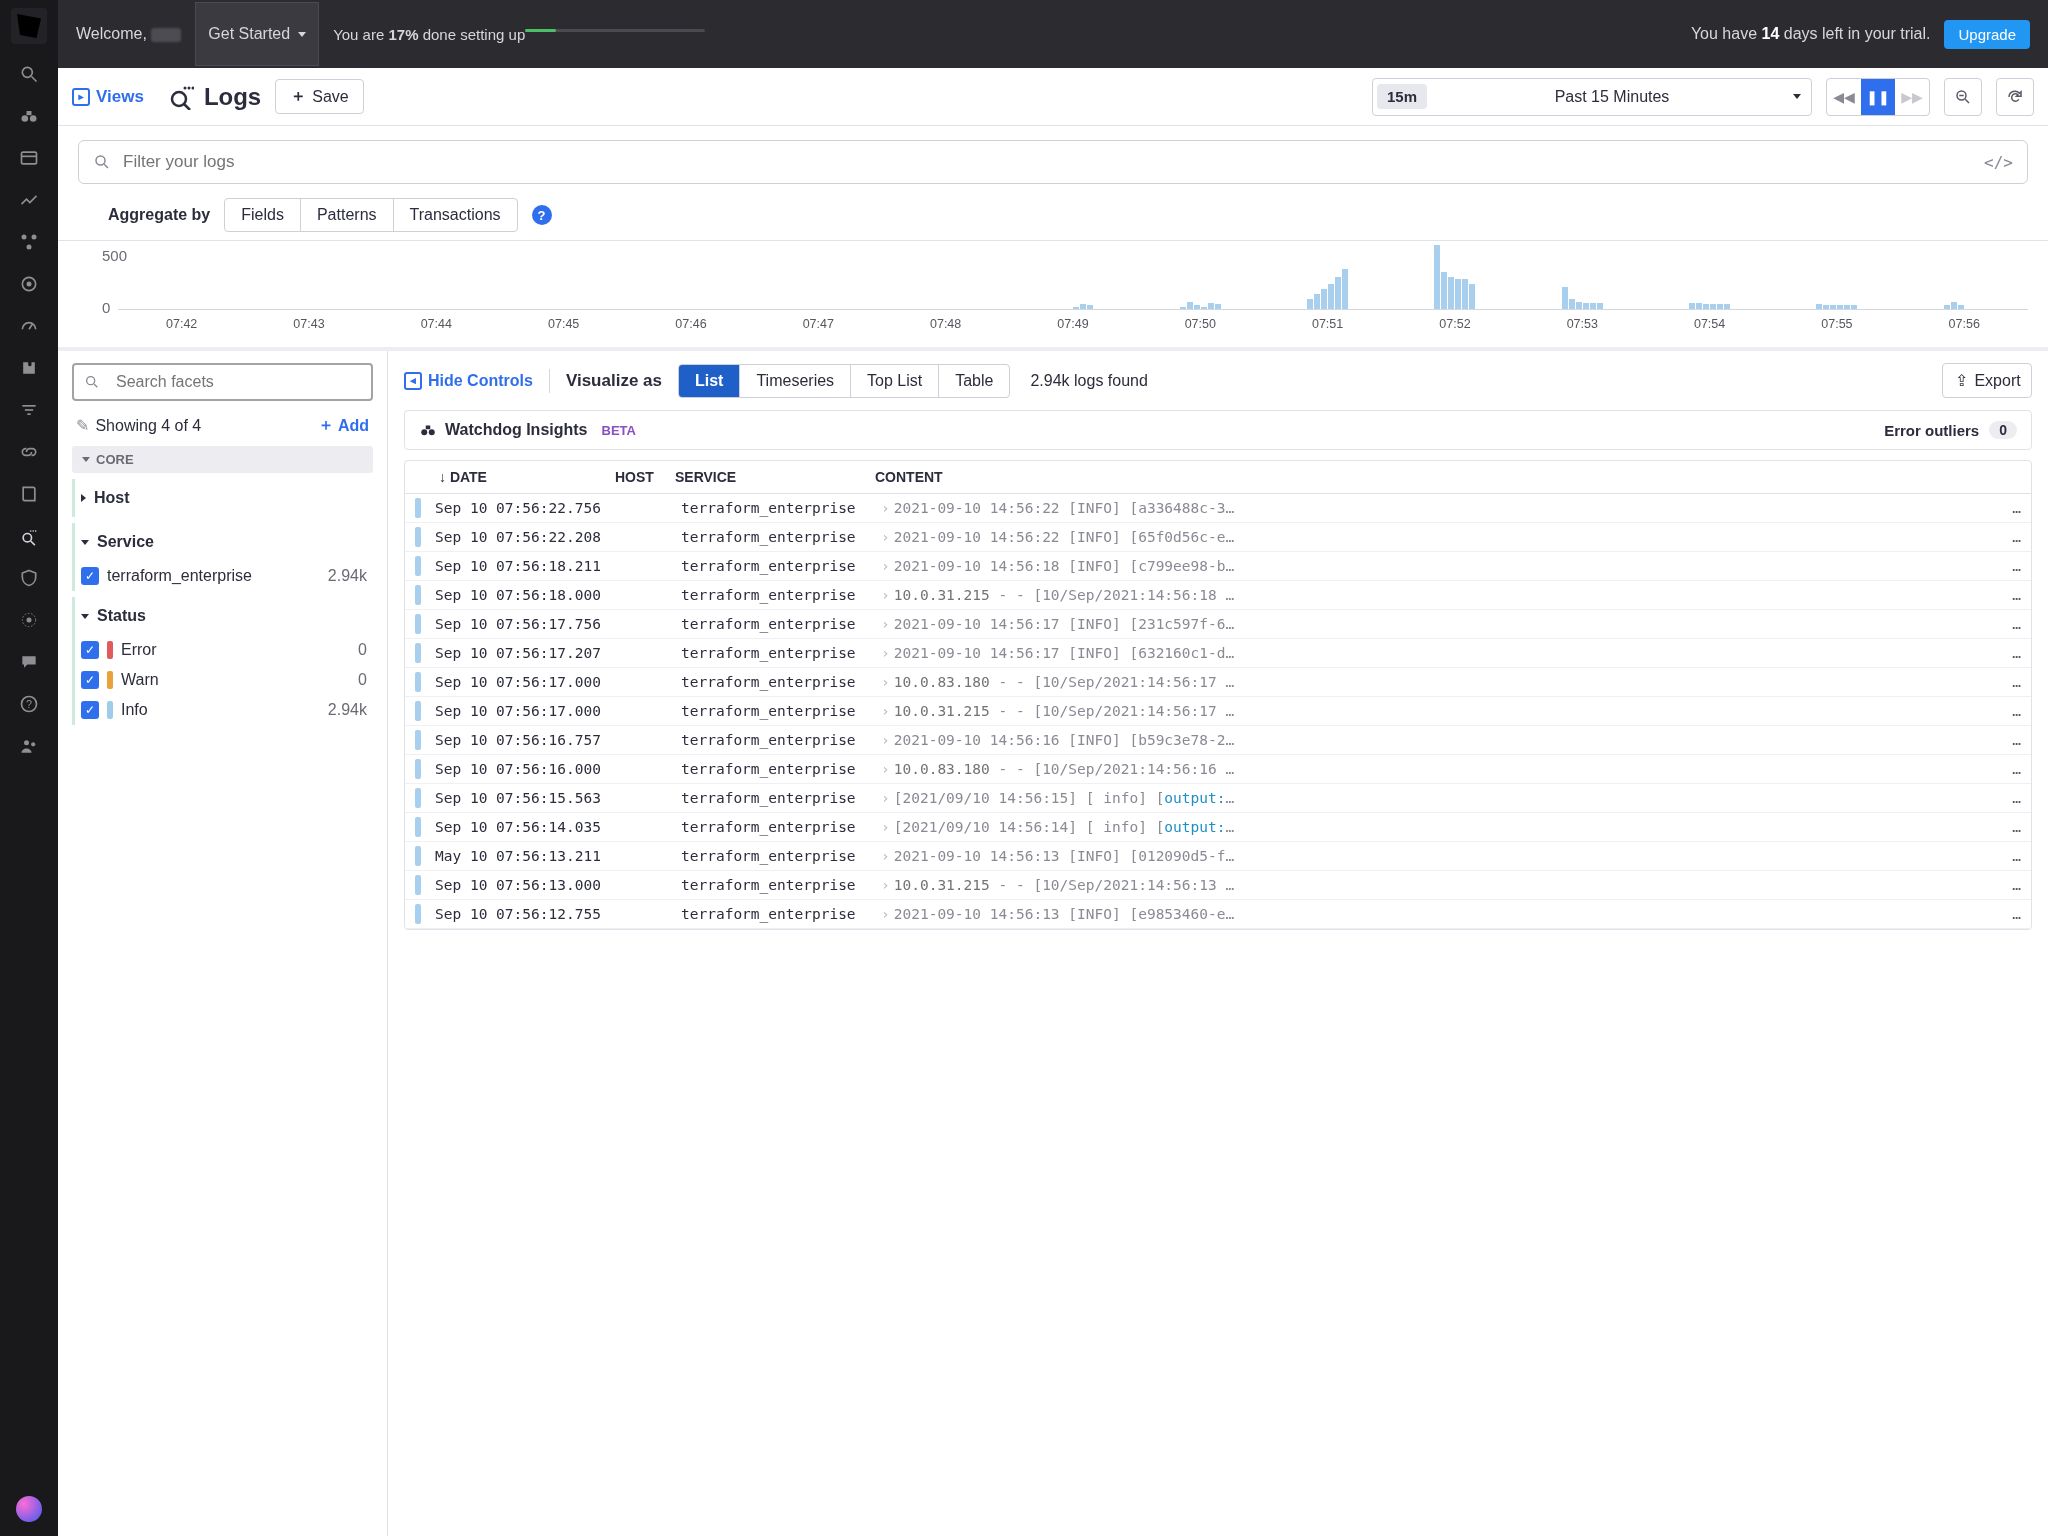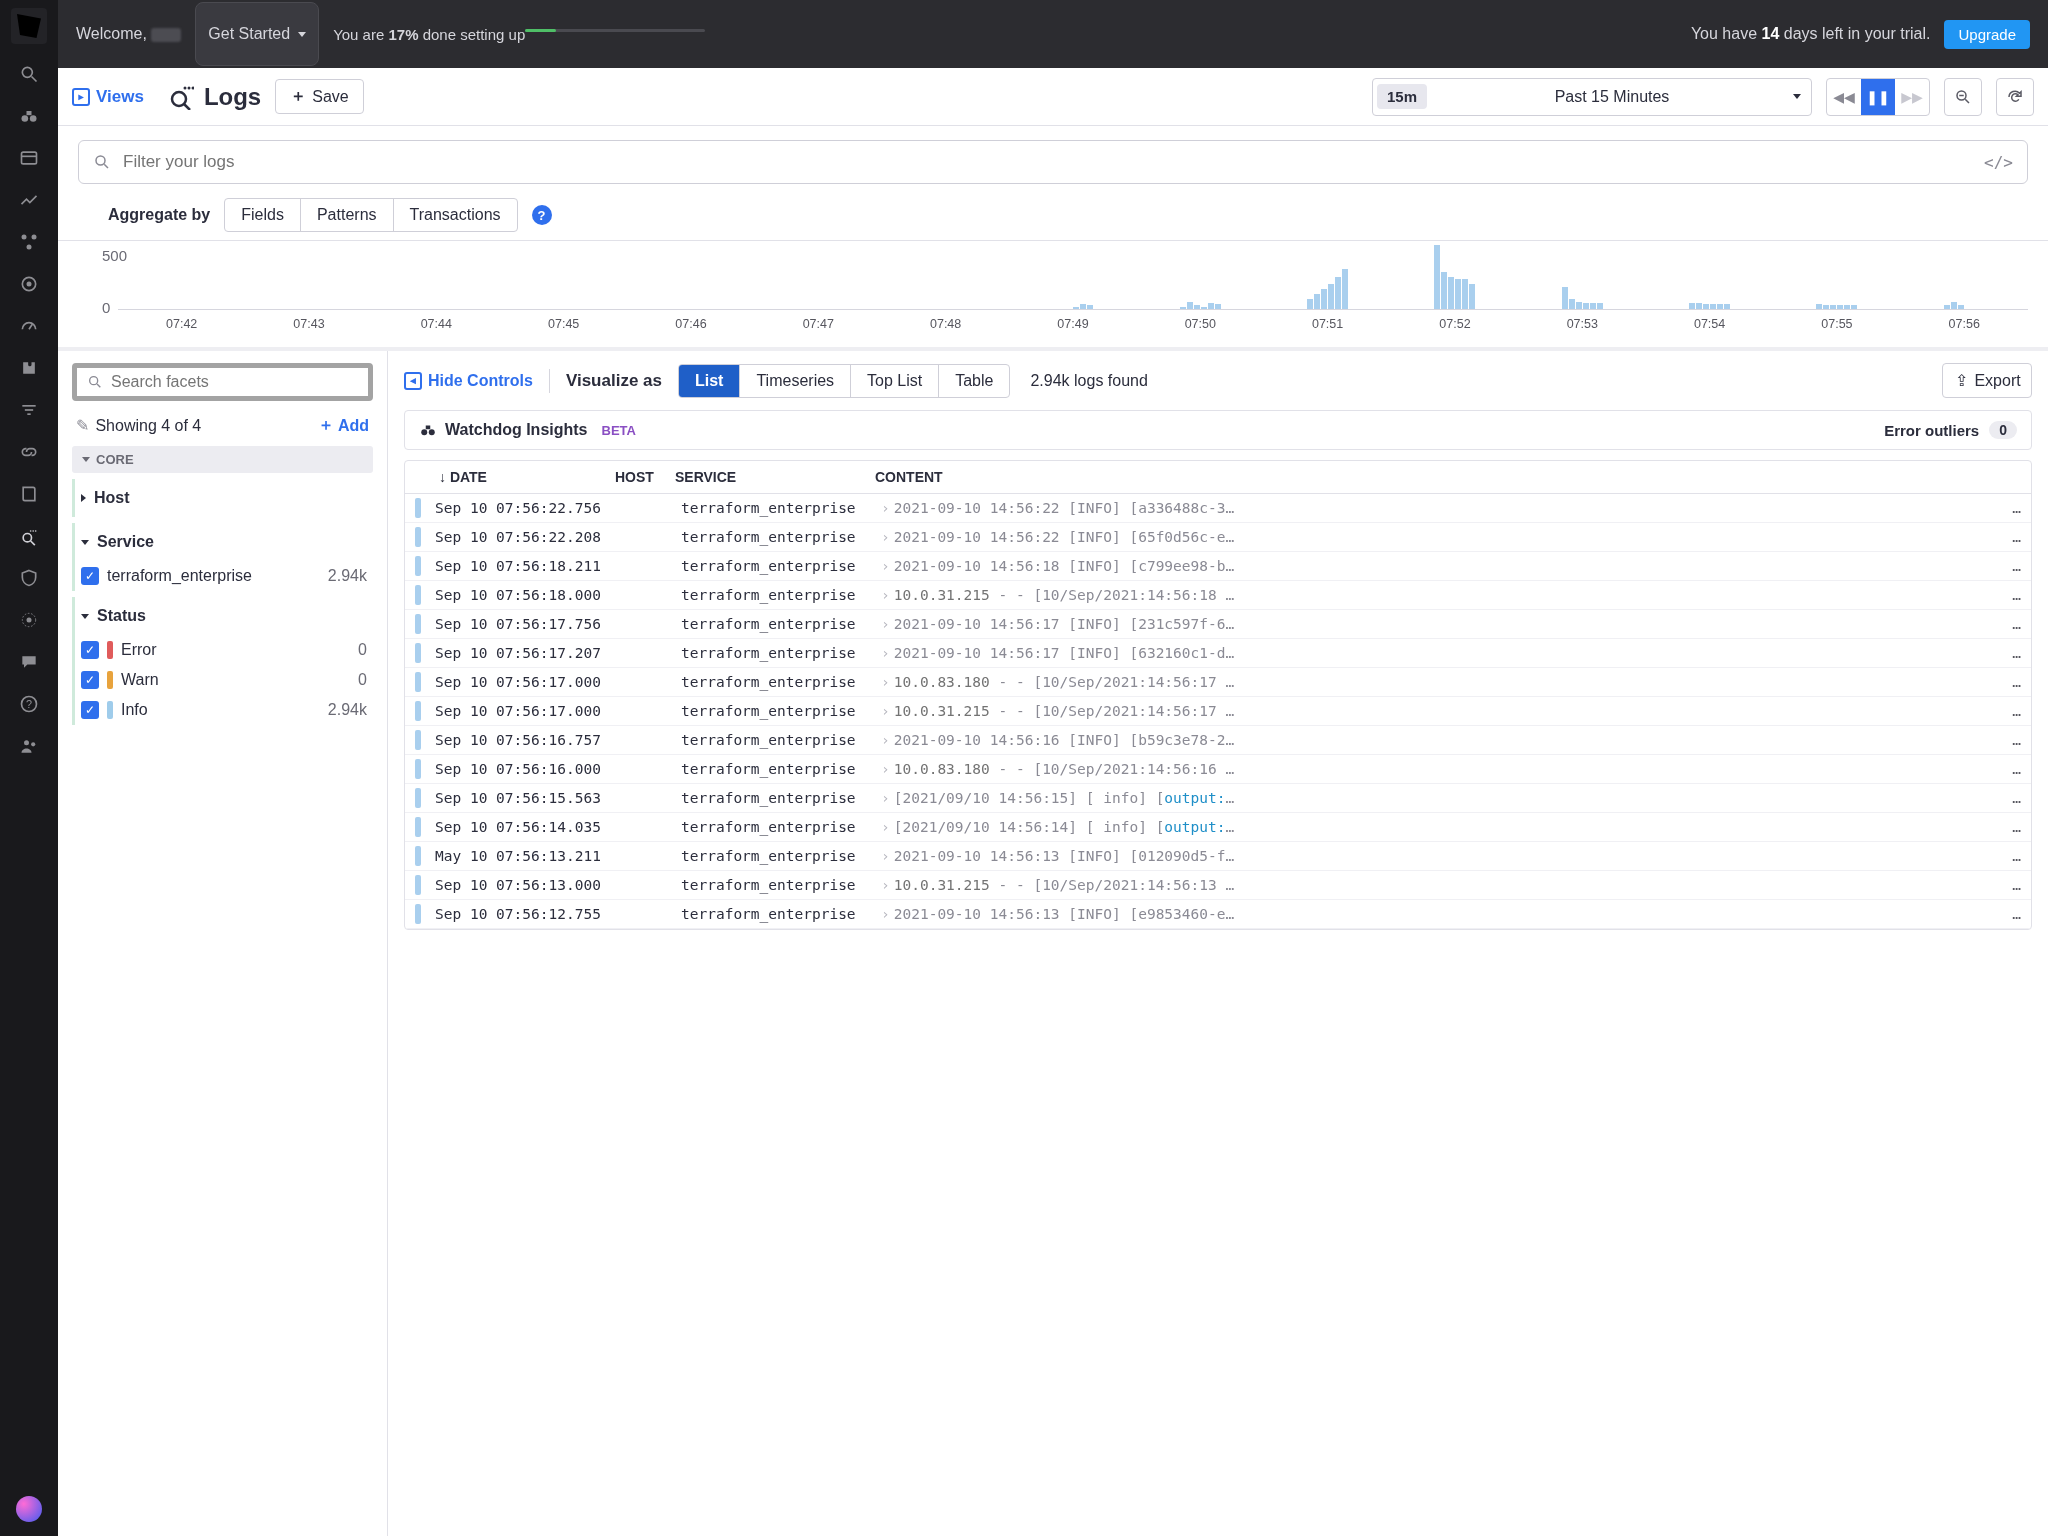--- a/index.html
+++ b/index.html
@@ -13,21 +13,21 @@
 .nav-rail .nav-icon svg { width: 20px; height: 20px; fill: currentColor; }
 .nav-rail .logo { width: 36px; height: 36px; background: #232327; border-radius: 4px; display:flex; align-items:center; justify-content:center; color:#bfbfc4; }
 .nav-rail .avatar { width: 26px; height: 26px; border-radius: 50%; background: radial-gradient(circle at 30% 30%, #ff6bd6, #3d5af1); margin-top:auto; margin-bottom:14px; }
 
 .main { flex: 1; display: flex; flex-direction: column; min-width: 0; }
 
 
 .topbar { background: #2c2c30; color: #d6d6dc; height: 68px; display: flex; align-items: center; padding: 0 18px; gap: 14px; font-size: 16px; }
 .topbar .welcome { color: #d6d6dc; }
 .topbar .blurred { display:inline-block; width:30px; height:14px; background:#4c4c52; border-radius:3px; vertical-align:middle; filter:blur(1px);}
-.topbar .get-started { background: #3a3a40; border:1px solid #4a4a50; padding: 22px 12px; border-radius: 8px; display:flex; align-items:center; gap:8px; cursor:pointer;}
+.topbar .get-started { background: #3a3a40; border:1px solid #4a4a50; padding: 22px 12px; border-radius: 0; display:flex; align-items:center; gap:8px; cursor:pointer;}
 .topbar .progress { display:flex; flex-direction:row; }
 .topbar .progress-text { font-size:15px; }
 .topbar .progress-bar { width:180px; height:3px; background:#4a4a50; margin-top:3px; border-radius:2px; position:relative;}
 .topbar .progress-bar::after { content:''; position:absolute; left:0; top:0; bottom:0; width:17%; background:#4fbf67; border-radius:2px; }
 .topbar .spacer { flex:1; }
 .topbar .trial b { color:#fff; }
 .topbar .upgrade { background:#2196f3; color:#fff; padding:6px 14px; border-radius:4px; cursor:pointer; font-size:15px; }
 
 
 .toolbar { height: 58px; border-bottom: 1px solid #e1e1e8; display:flex; align-items:center; padding:0 14px; gap:14px; }
@@ -66,21 +66,21 @@
 .chart .bars .bw { flex:1; display:flex; align-items:flex-end; justify-content:center; gap:1px; height:100%;}
 .chart .bars .b { width:6px; background:#a9cfee; }
 .chart .xticks { position:absolute; left:40px; right:0; bottom:6px; display:flex;}
 .chart .xticks span { flex:1; text-align:center; font-size:12.5px; color:#56565e;}
 
 
 .body { flex:1; display:flex; min-height:0;}
 
 
 .facets { width:330px; border-right:1px solid #e1e1e8; padding:12px 14px 0 14px; overflow:auto;}
-.facet-search { border:5px solid #a3a3a3; border-radius:4px; height:38px; display:flex; align-items:center; padding:0 10px; gap:8px;}
+.facet-search { border:2px solid #a3a3a3; border-radius:4px; height:38px; display:flex; align-items:center; padding:0 10px; gap:16px;}
 .facet-search input { border:none; outline:none; flex:1; font-size:16px;}
 .showing { display:flex; align-items:center; justify-content:space-between; margin:14px 4px 10px 4px; font-size:16px;}
 .showing .edit{color:#8a8a94; margin-right:6px;}
 .showing .add { color:#2f6fed; font-weight:600; cursor:pointer; display:flex; align-items:center; gap:4px;}
 .core-hdr { background:#ececf1; color:#6a6a74; font-size:13px; font-weight:600; padding:6px 10px; border-radius:3px; display:flex; align-items:center; gap:6px;}
 .facet-grp { border-left:3px solid #cfeadb; margin-top:6px;}
 .facet-title { display:flex; align-items:center; gap:8px; padding:10px 6px; font-weight:700; font-size:16px; cursor:pointer;}
 .facet-item { display:flex; align-items:center; padding:6px 6px 6px 6px; font-size:16px;}
 .facet-item .cb { width:18px;height:18px;border-radius:3px;background:#2f6fed;display:flex;align-items:center;justify-content:center;color:#fff;font-size:12px;margin-right:8px;}
 .facet-item .pill { width:6px; height:18px; border-radius:2px; margin-right:8px;}

